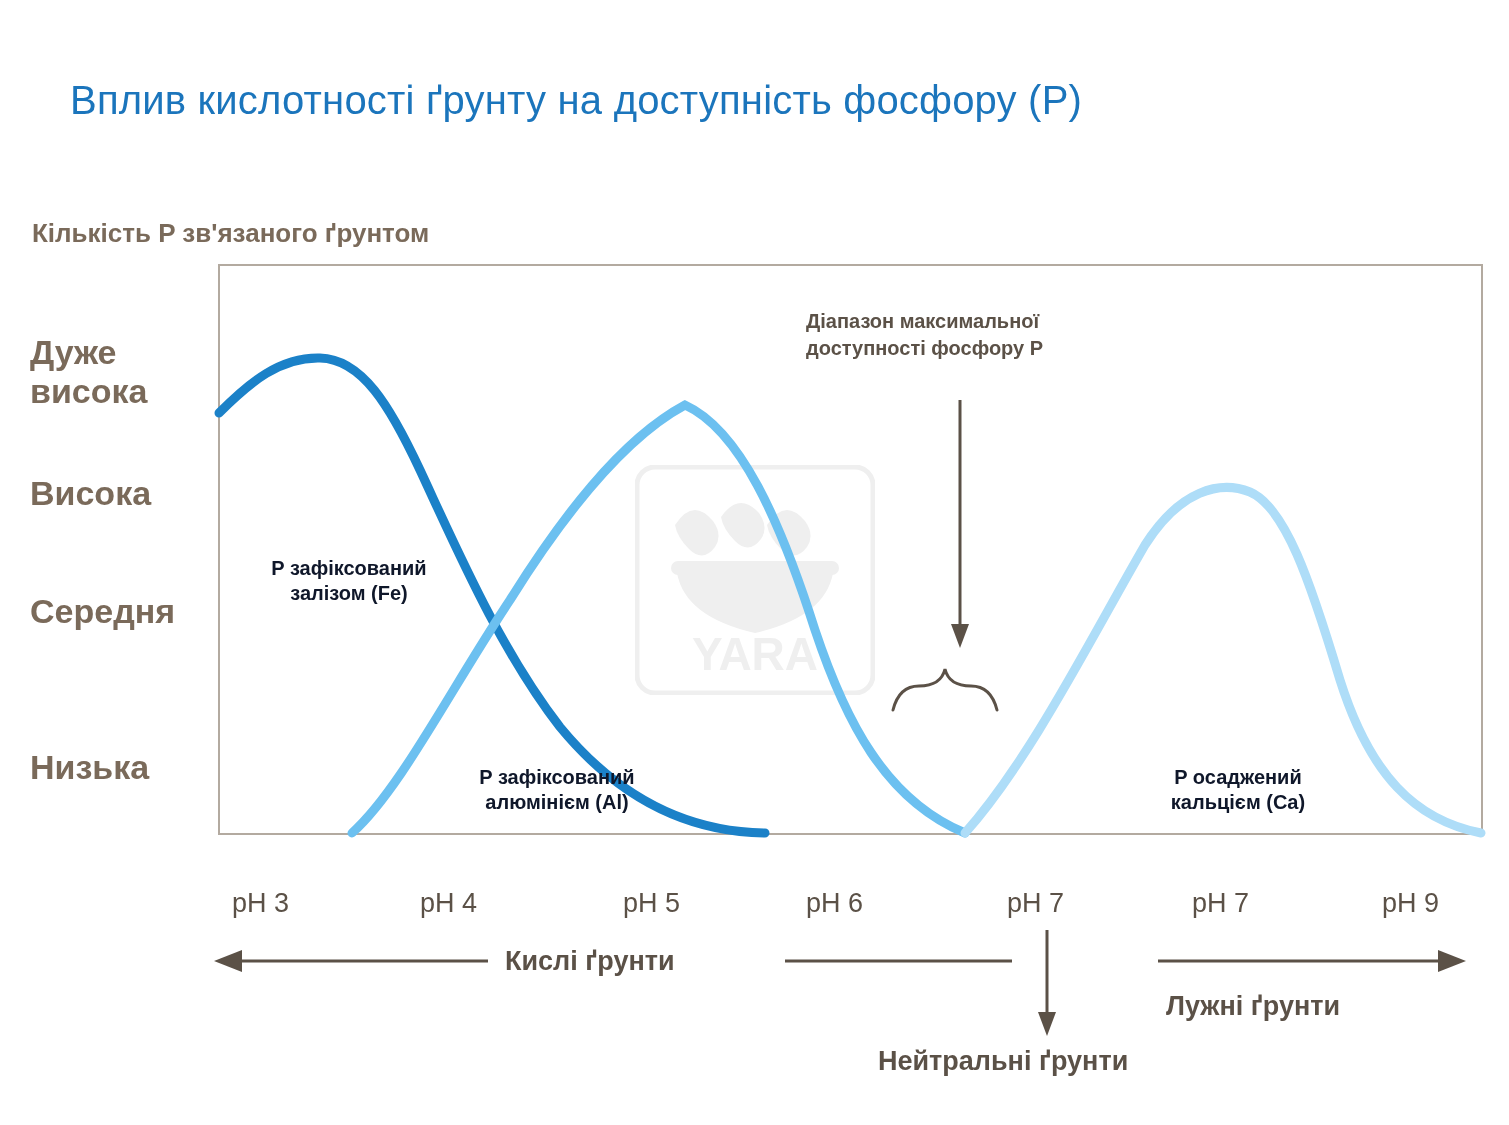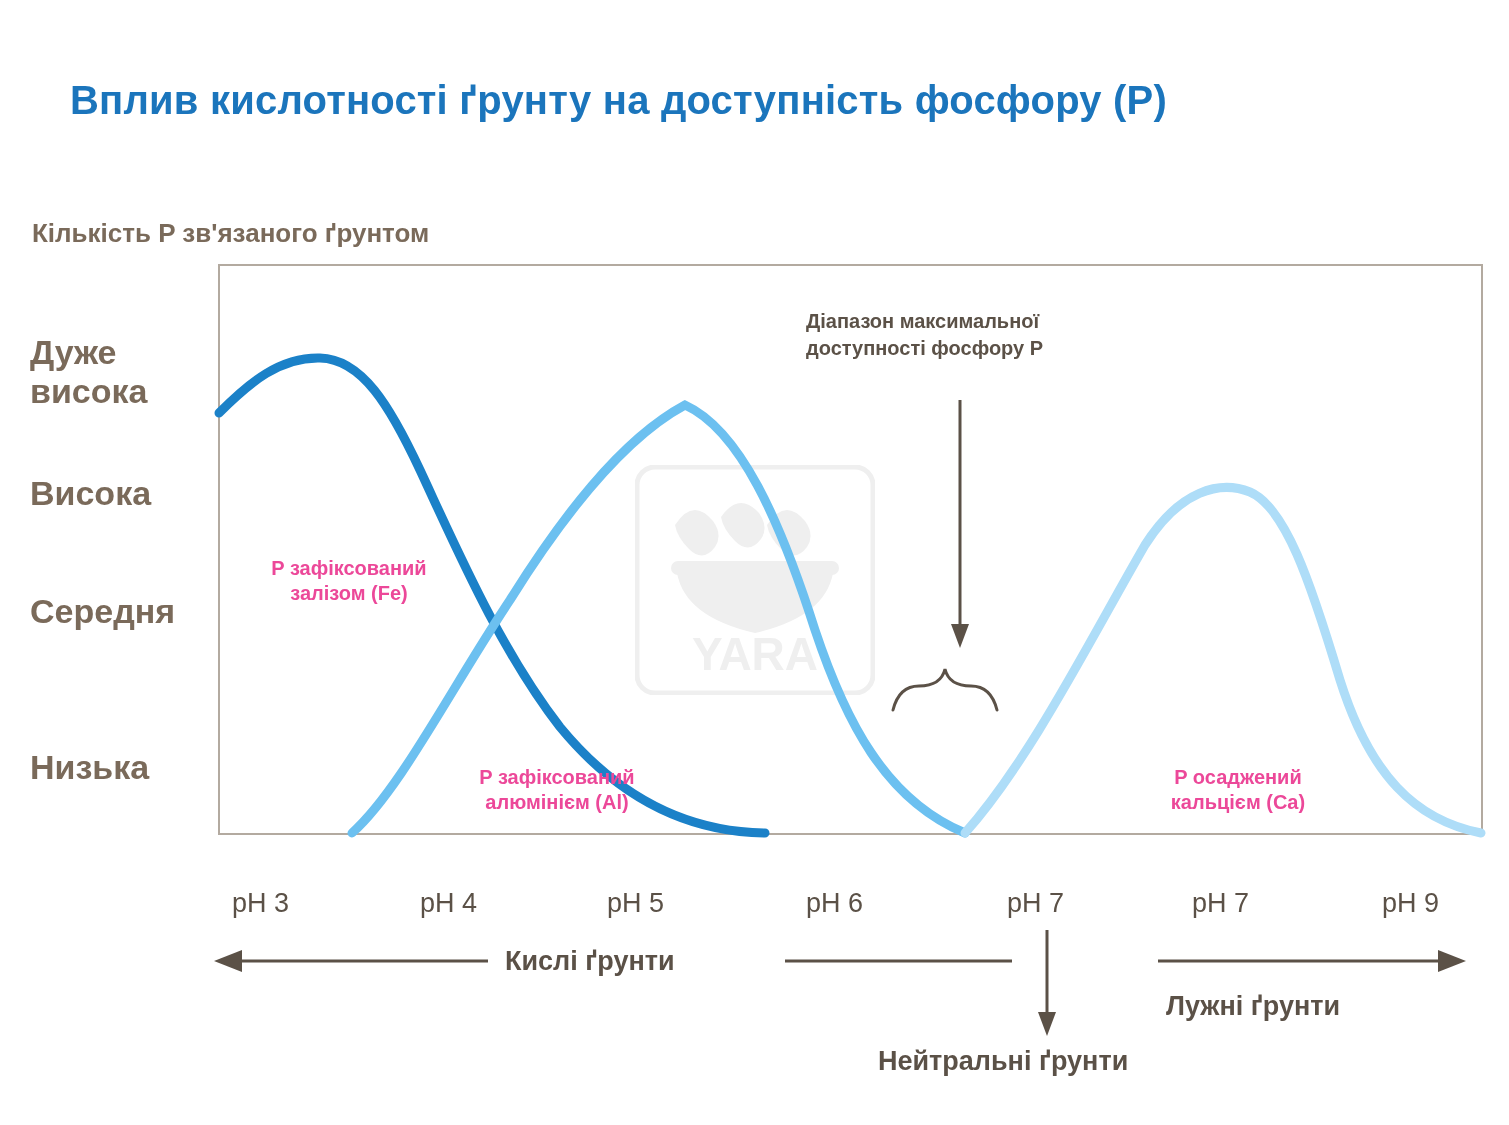--- a/index.html
+++ b/index.html
@@ -14,21 +14,21 @@
     font-family: "Liberation Sans", sans-serif;
     overflow: hidden;
   }
 
   #chart-title {
     position: absolute;
     left: 70px;
     top: 78px;
     width: 1380px;
     font-size: 40px;
-    font-weight: bold;
+    font-weight: normal;
     color: #1b75bc;
     letter-spacing: 0.2px;
     white-space: nowrap;
   }
 
   #y-axis-title {
     position: absolute;
     left: 32px;
     top: 218px;
     font-size: 26px;
@@ -71,21 +71,21 @@
     color: #5b5147;
     font-weight: normal;
     white-space: nowrap;
   }
 
   
   .curve-label {
     position: absolute;
     font-size: 20px;
     font-weight: bold;
-    color: #ec4899;
+    color: #0f172a;
     line-height: 1.25;
     white-space: pre-line;
     text-align: center;
   }
   #curve-label-fe { left: 249px; top: 556px; width: 200px; }
   #curve-label-al { left: 452px; top: 765px; width: 210px; }
   #curve-label-ca { left: 1138px; top: 765px; width: 200px; text-align: center; }
 
   #annotation-max {
     position: absolute;
@@ -187,21 +187,21 @@
 </svg>
 
 <div class="y-label" id="y-label-0">Дуже
 висока</div>
 <div class="y-label" id="y-label-1">Висока</div>
 <div class="y-label" id="y-label-2">Середня</div>
 <div class="y-label" id="y-label-3">Низька</div>
 
 <div class="x-label" style="left:232px;">pH 3</div>
 <div class="x-label" style="left:420px;">pH 4</div>
-<div class="x-label" style="left:607px;">pH 5</div>
+<div class="x-label" style="left:623px;">pH 5</div>
 <div class="x-label" style="left:806px;">pH 6</div>
 <div class="x-label" style="left:1007px;">pH 7</div>
 <div class="x-label" style="left:1192px;">pH 7</div>
 <div class="x-label" style="left:1382px;">pH 9</div>
 
 <div id="annotation-max">Діапазон максимальної
 доступності фосфору P</div>
 <div class="curve-label" id="curve-label-fe">P зафіксований
 залізом (Fe)</div>
 <div class="curve-label" id="curve-label-al">P зафіксований

